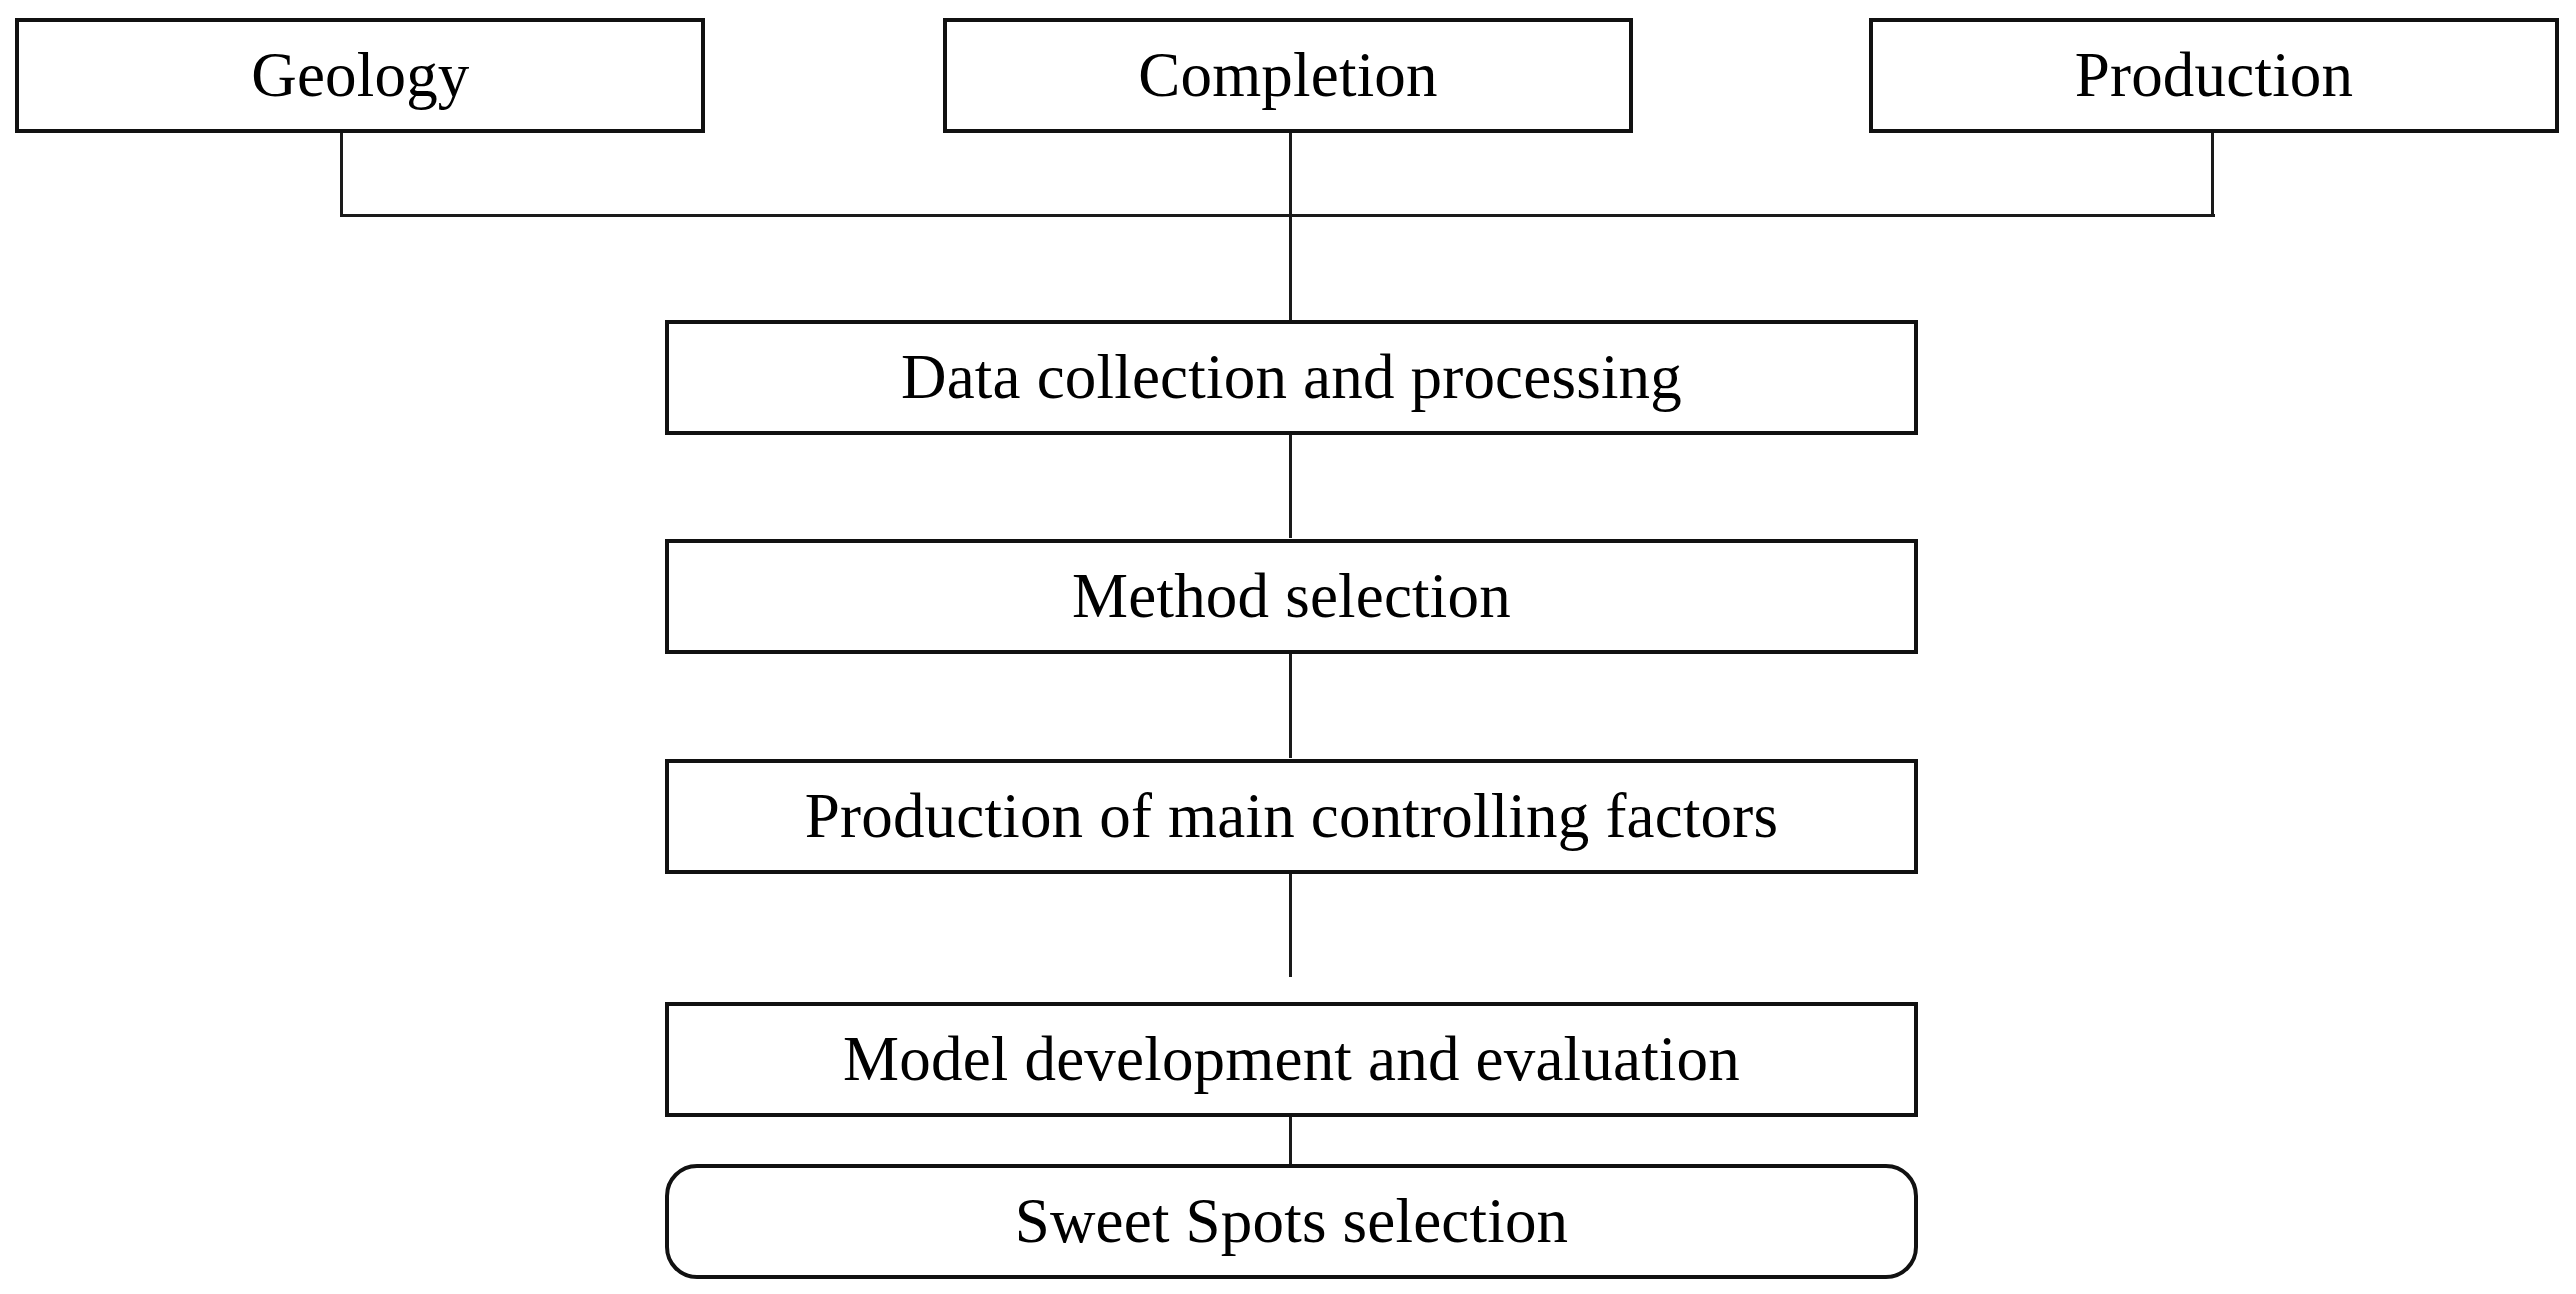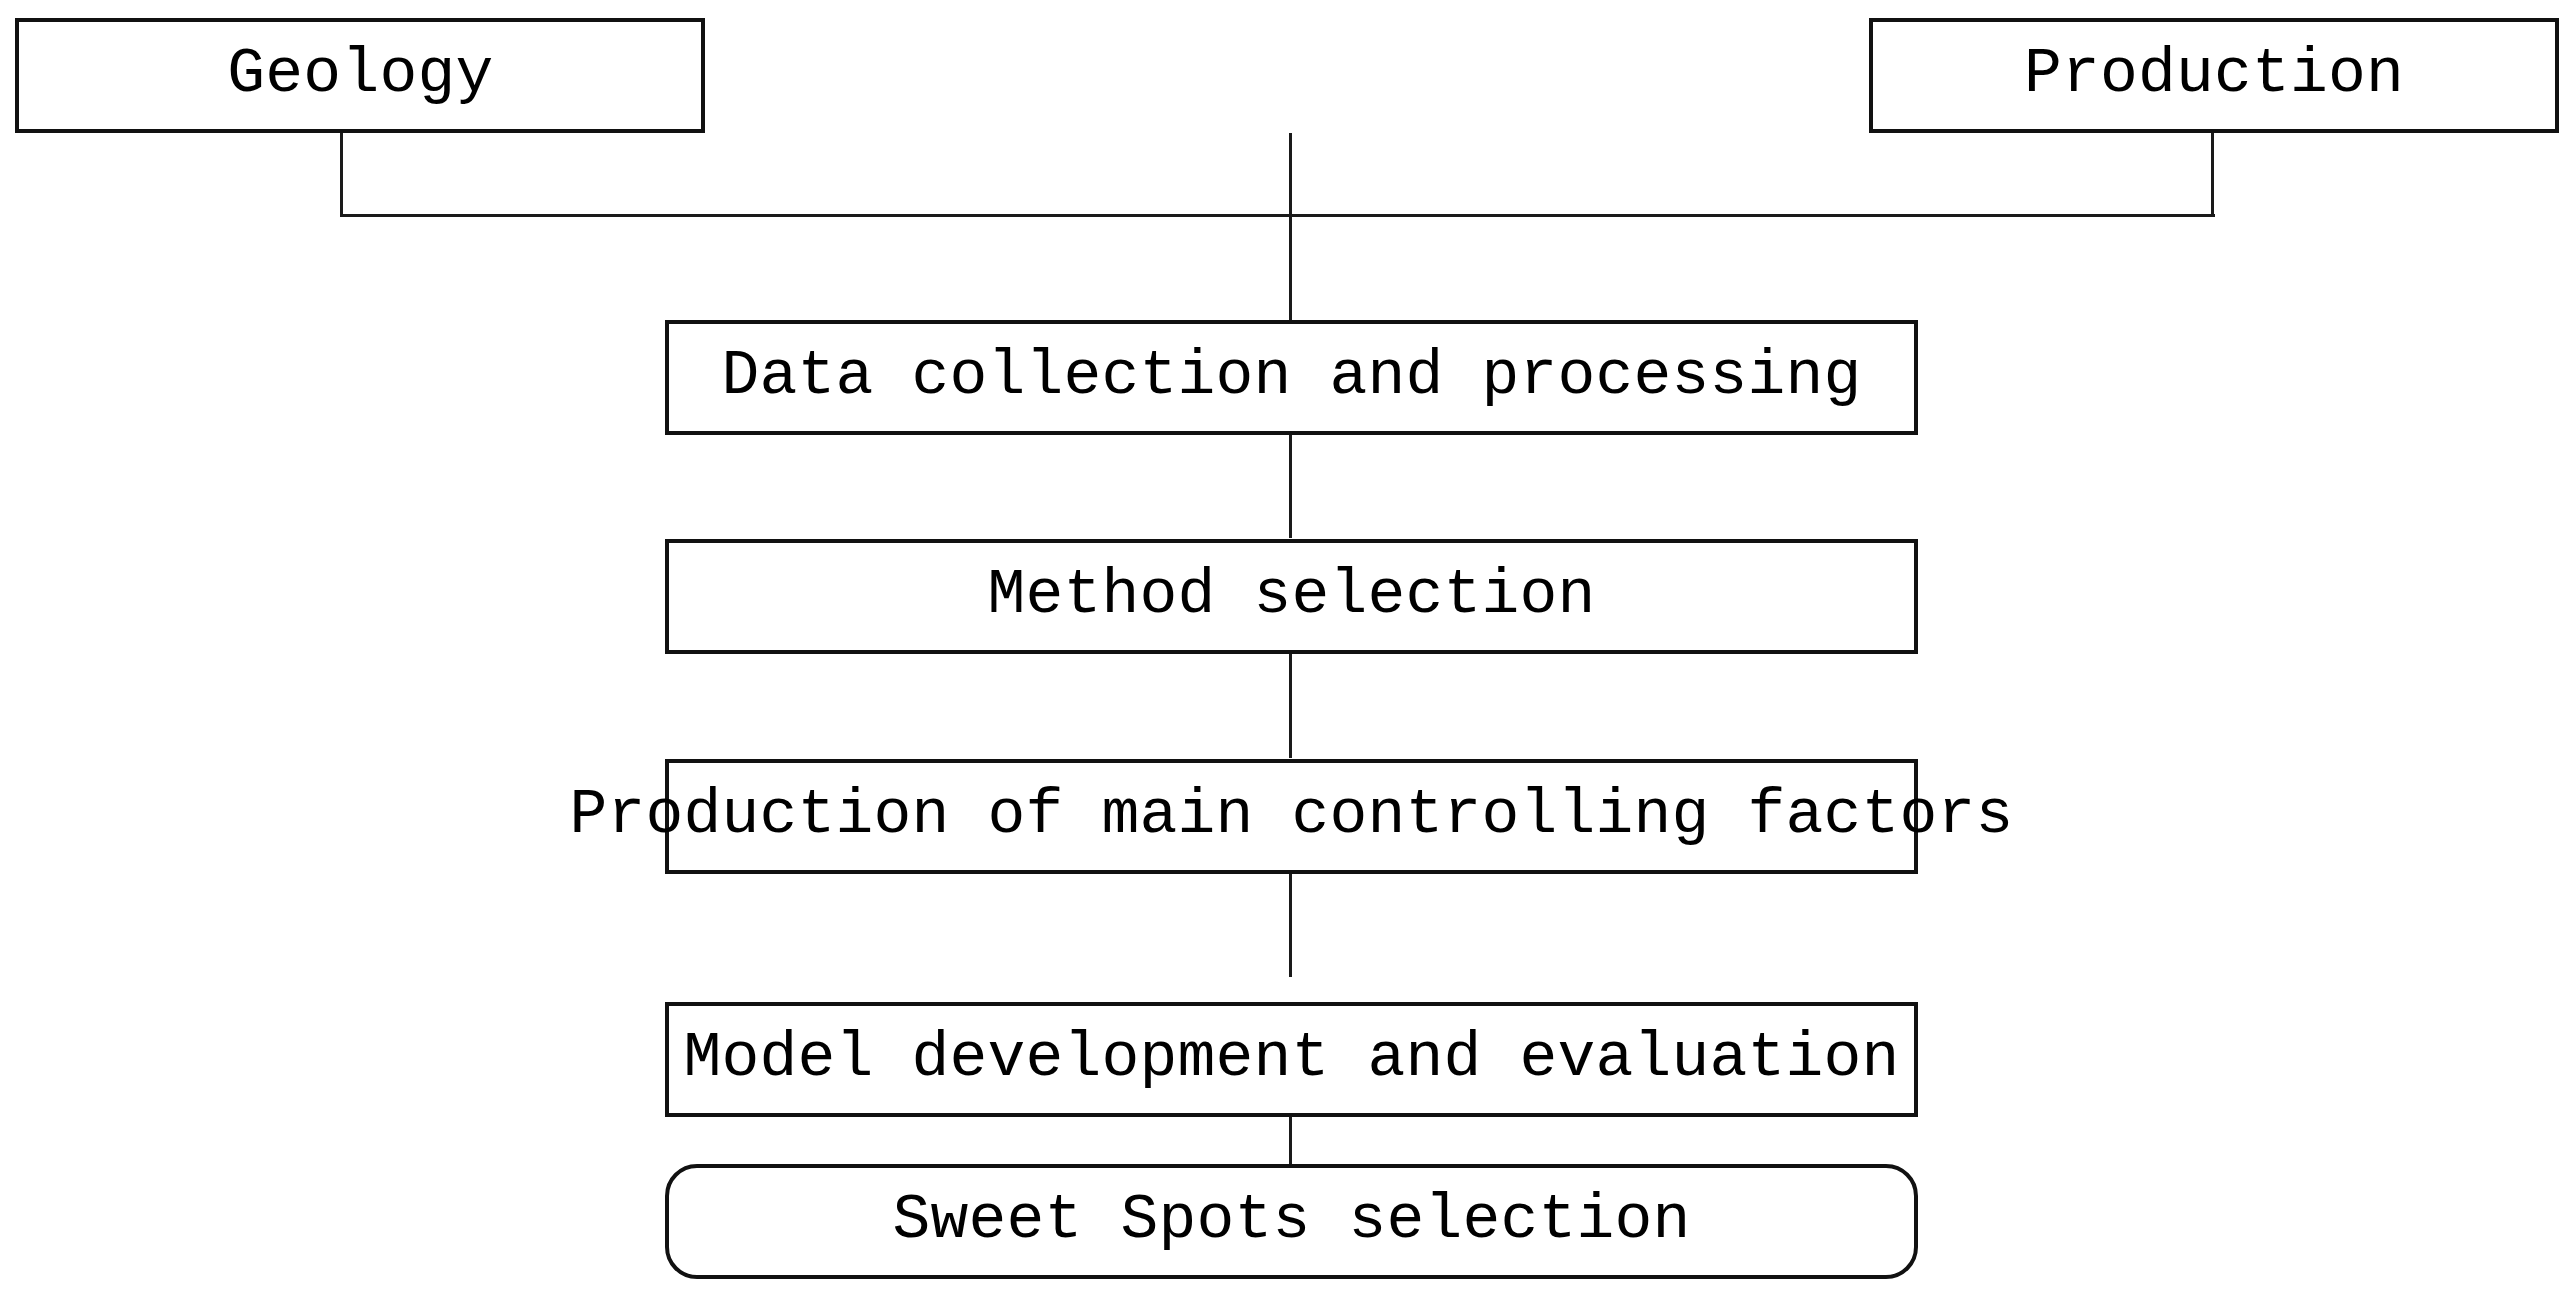--- a/index.html
+++ b/index.html
@@ -20,21 +20,21 @@
     position: absolute;
     box-sizing: border-box;
     background: #ffffff;
     border: 4.3px solid #111111;
     display: flex;
     align-items: center;
     justify-content: center;
     text-align: center;
   }
   .node-label {
-    font-family: Liberation Mono, monospace;
+    font-family: Liberation Serif, serif;
     color: #000000;
     font-weight: 400;
     line-height: 1.05;
     white-space: nowrap;
     letter-spacing: 0.2px;
   }
   .top-label { font-size: 63px; }
   .chain-label { font-size: 63px; }
 
   .edge {
@@ -62,20 +62,23 @@
   <div class="edge edge-v" style="left:1289px; top:653px; height:105px;"></div>
 
   <div class="edge edge-v" style="left:1289px; top:872px; height:105px;"></div>
 
   <div class="edge edge-v" style="left:1289px; top:1092px; height:105px;"></div>
 
   <div class="node" style="left:15.4px; top:18px; width:690px; height:115px;">
     <span class="node-label top-label">Geology</span>
   </div>
 
+  <div class="node" style="left:943px; top:18px; width:690px; height:115px;">
+    <span class="node-label top-label">Completion</span>
+  </div>
 
   <div class="node" style="left:1869px; top:18px; width:690px; height:115px;">
     <span class="node-label top-label">Production</span>
   </div>
 
   <div class="node" style="left:665px; top:539px; width:1253px; height:115px;">
     <span class="node-label chain-label">Method selection</span>
   </div>
 
   <div class="node" style="left:665px; top:320px; width:1253px; height:115px;">

